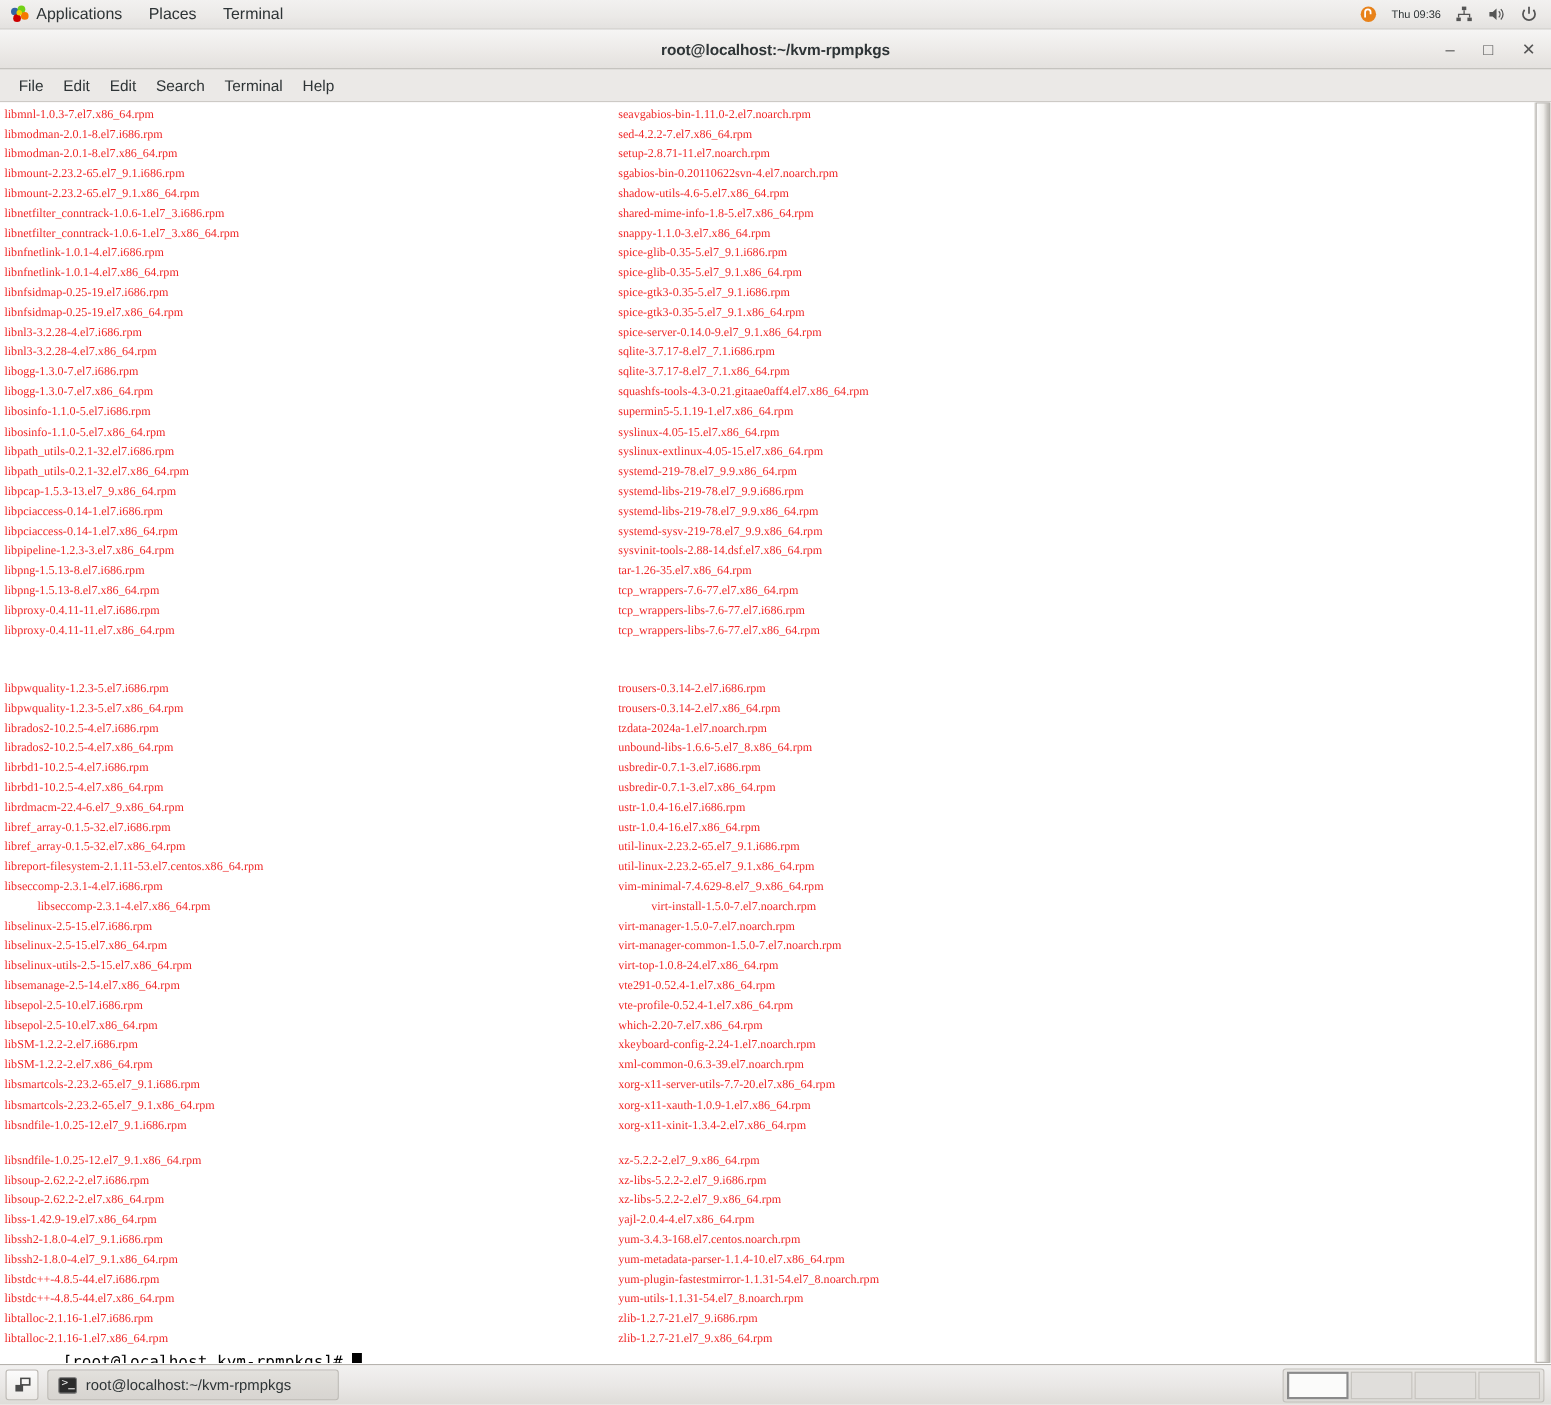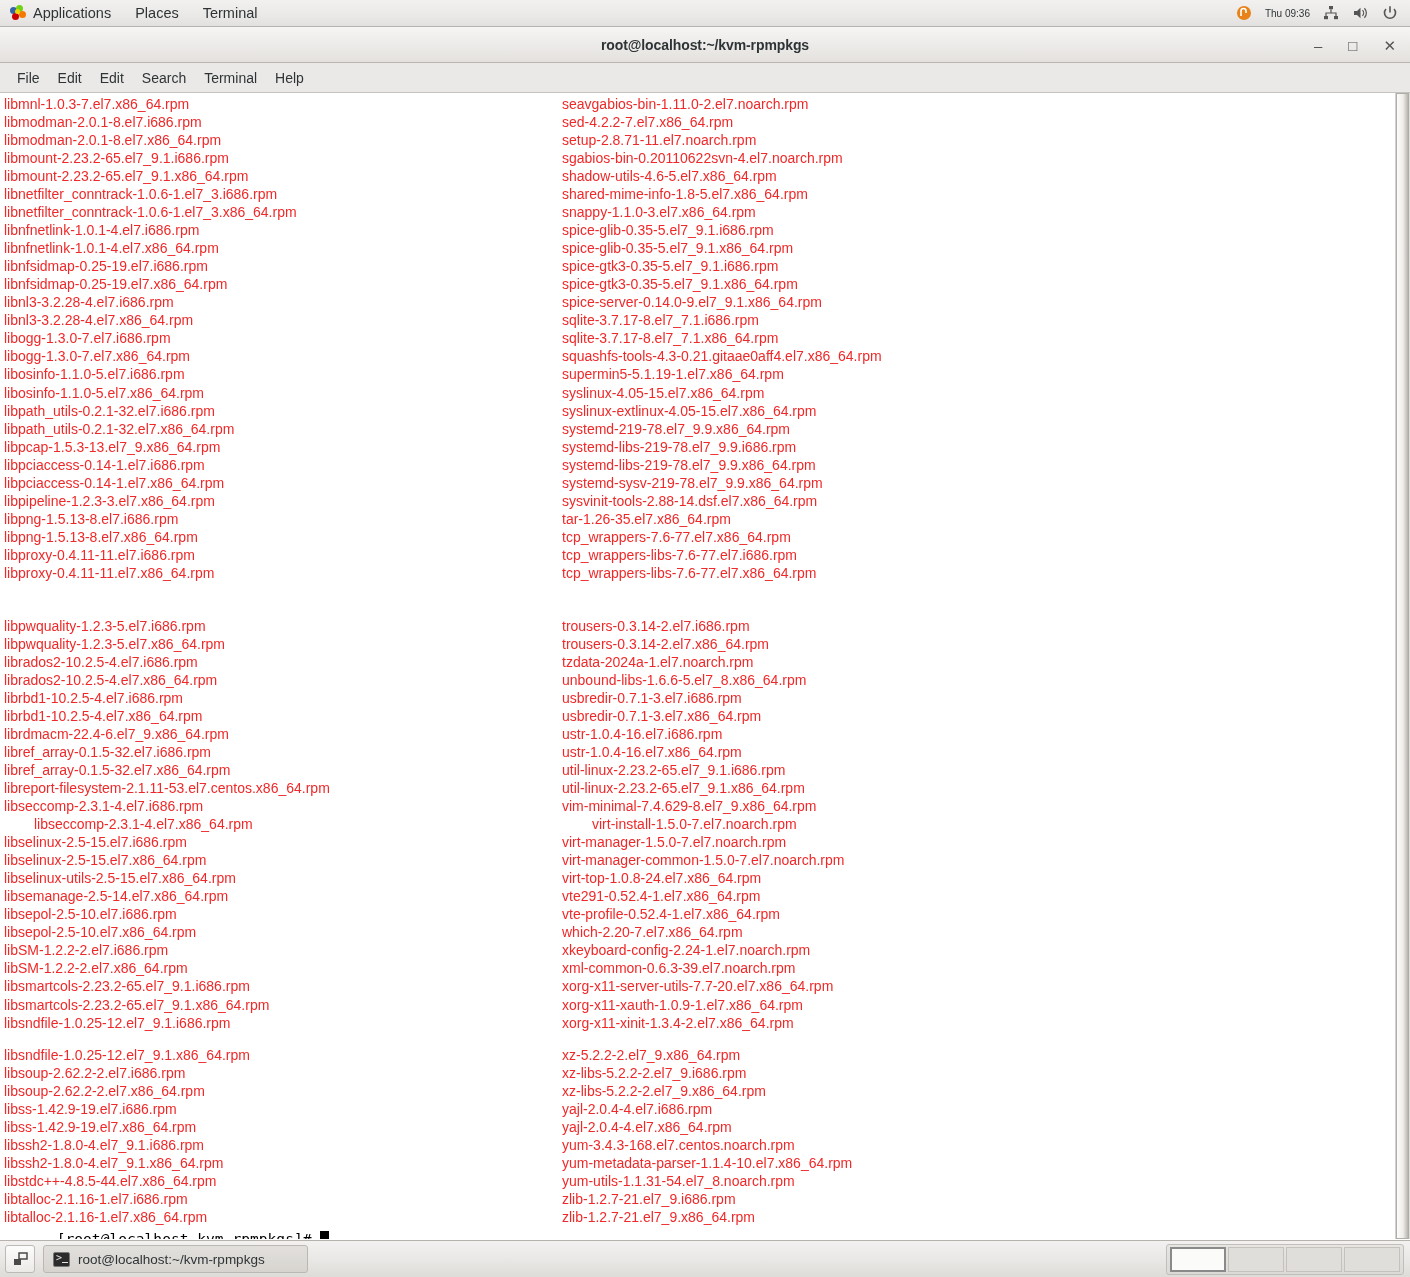--- a/index.html
+++ b/index.html
@@ -81,22 +81,22 @@
     position: relative;
     height: 1146px;
     background: #ffffff;
     overflow: hidden;
   }
   #term-content {
     position: absolute;
     left: 0; top: 0;
     width: 1390px; height: 1146px;
     padding: 2px 0 0 4px;
-    font-family: Liberation Sans, sans-serif;
-    font-size: 14px;
+    font-family: Liberation Serif, serif;
+    font-size: 11px;
     line-height: 18.04px;
   }
   .term-line { white-space: pre; height: 18.04px; }
   .col-wrap { position: relative; }
   .c1 { position: absolute; left: 0; color: #ef2929; }
   .c2 { position: absolute; left: 558px; color: #ef2929; }
   #prompt-line {
     position: absolute; left: 4px; top: 1119px;
     white-space: pre;
     font-family: "DejaVu Sans Mono", "Liberation Mono", monospace;
@@ -301,24 +301,24 @@
           <div class="term-line" style="position: relative;"><span class="c1">libsepol-2.5-10.el7.i686.rpm</span><span class="c2">vte-profile-0.52.4-1.el7.x86_64.rpm</span></div>
           <div class="term-line" style="position: relative;"><span class="c1">libsepol-2.5-10.el7.x86_64.rpm</span><span class="c2">which-2.20-7.el7.x86_64.rpm</span></div>
           <div class="term-line" style="position: relative;"><span class="c1">libSM-1.2.2-2.el7.i686.rpm</span><span class="c2">xkeyboard-config-2.24-1.el7.noarch.rpm</span></div>
           <div class="term-line" style="position: relative;"><span class="c1">libSM-1.2.2-2.el7.x86_64.rpm</span><span class="c2">xml-common-0.6.3-39.el7.noarch.rpm</span></div>
           <div class="term-line" style="position: relative;"><span class="c1">libsmartcols-2.23.2-65.el7_9.1.i686.rpm</span><span class="c2">xorg-x11-server-utils-7.7-20.el7.x86_64.rpm</span></div>
           <div class="term-line" style="position: relative;"><span class="c1">libsmartcols-2.23.2-65.el7_9.1.x86_64.rpm</span><span class="c2">xorg-x11-xauth-1.0.9-1.el7.x86_64.rpm</span></div>
           <div class="term-line" style="position: relative;"><span class="c1">libsndfile-1.0.25-12.el7_9.1.i686.rpm</span><span class="c2">xorg-x11-xinit-1.3.4-2.el7.x86_64.rpm</span></div>
           <div class="term-line" style="position: relative; margin-top: 14px;"><span class="c1">libsndfile-1.0.25-12.el7_9.1.x86_64.rpm</span><span class="c2">xz-5.2.2-2.el7_9.x86_64.rpm</span></div>
           <div class="term-line" style="position: relative;"><span class="c1">libsoup-2.62.2-2.el7.i686.rpm</span><span class="c2">xz-libs-5.2.2-2.el7_9.i686.rpm</span></div>
           <div class="term-line" style="position: relative;"><span class="c1">libsoup-2.62.2-2.el7.x86_64.rpm</span><span class="c2">xz-libs-5.2.2-2.el7_9.x86_64.rpm</span></div>
-          <div class="term-line" style="position: relative;"><span class="c1">libss-1.42.9-19.el7.i686.rpm</span><span class="c2">yajl-2.0.4-4.el7.i686.rpm</span></div>
           <div class="term-line" style="position: relative;"><span class="c1">libss-1.42.9-19.el7.x86_64.rpm</span><span class="c2">yajl-2.0.4-4.el7.x86_64.rpm</span></div>
           <div class="term-line" style="position: relative;"><span class="c1">libssh2-1.8.0-4.el7_9.1.i686.rpm</span><span class="c2">yum-3.4.3-168.el7.centos.noarch.rpm</span></div>
           <div class="term-line" style="position: relative;"><span class="c1">libssh2-1.8.0-4.el7_9.1.x86_64.rpm</span><span class="c2">yum-metadata-parser-1.1.4-10.el7.x86_64.rpm</span></div>
+          <div class="term-line" style="position: relative;"><span class="c1">libstdc++-4.8.5-44.el7.i686.rpm</span><span class="c2">yum-plugin-fastestmirror-1.1.31-54.el7_8.noarch.rpm</span></div>
           <div class="term-line" style="position: relative;"><span class="c1">libstdc++-4.8.5-44.el7.x86_64.rpm</span><span class="c2">yum-utils-1.1.31-54.el7_8.noarch.rpm</span></div>
           <div class="term-line" style="position: relative;"><span class="c1">libtalloc-2.1.16-1.el7.i686.rpm</span><span class="c2">zlib-1.2.7-21.el7_9.i686.rpm</span></div>
           <div class="term-line" style="position: relative;"><span class="c1">libtalloc-2.1.16-1.el7.x86_64.rpm</span><span class="c2">zlib-1.2.7-21.el7_9.x86_64.rpm</span></div>
         </div>
     </div>
     <div id="prompt-line">
       <span>[root@localhost kvm-rpmpkgs]# </span><span id="cursor"></span>
     </div>
     <div id="scrollbar-track">
       <div id="scrollbar-thumb"></div>

